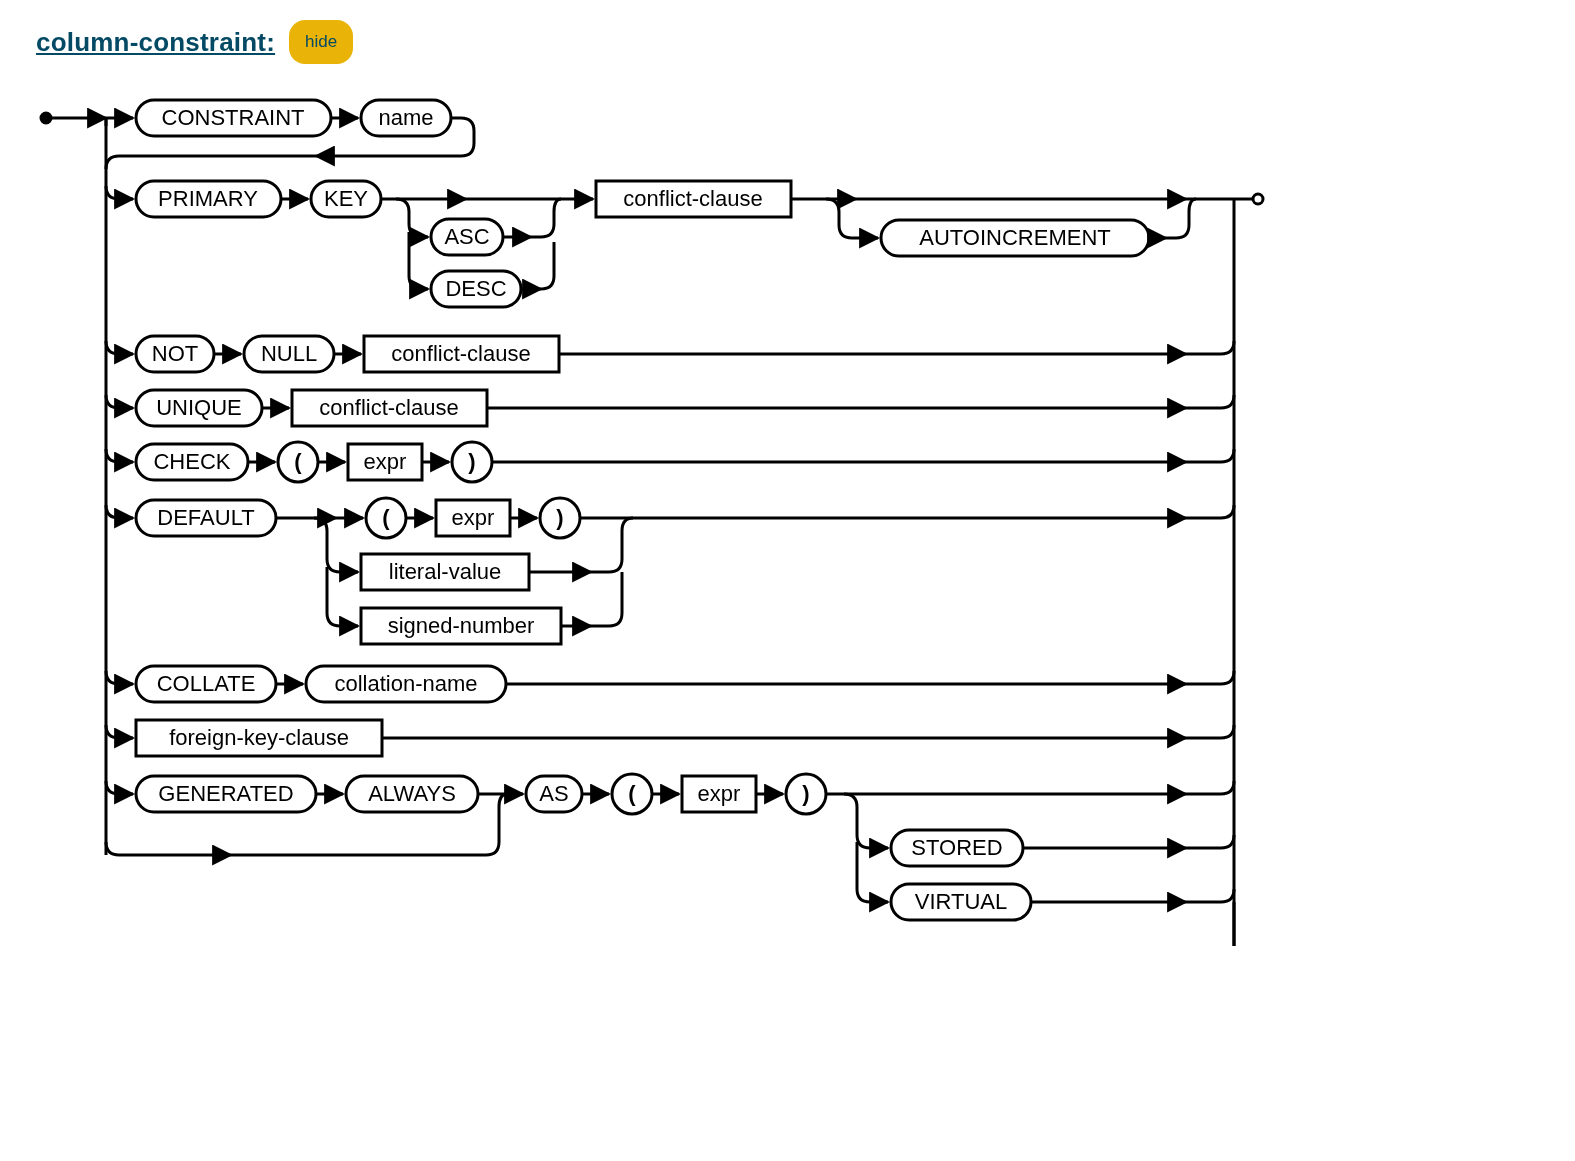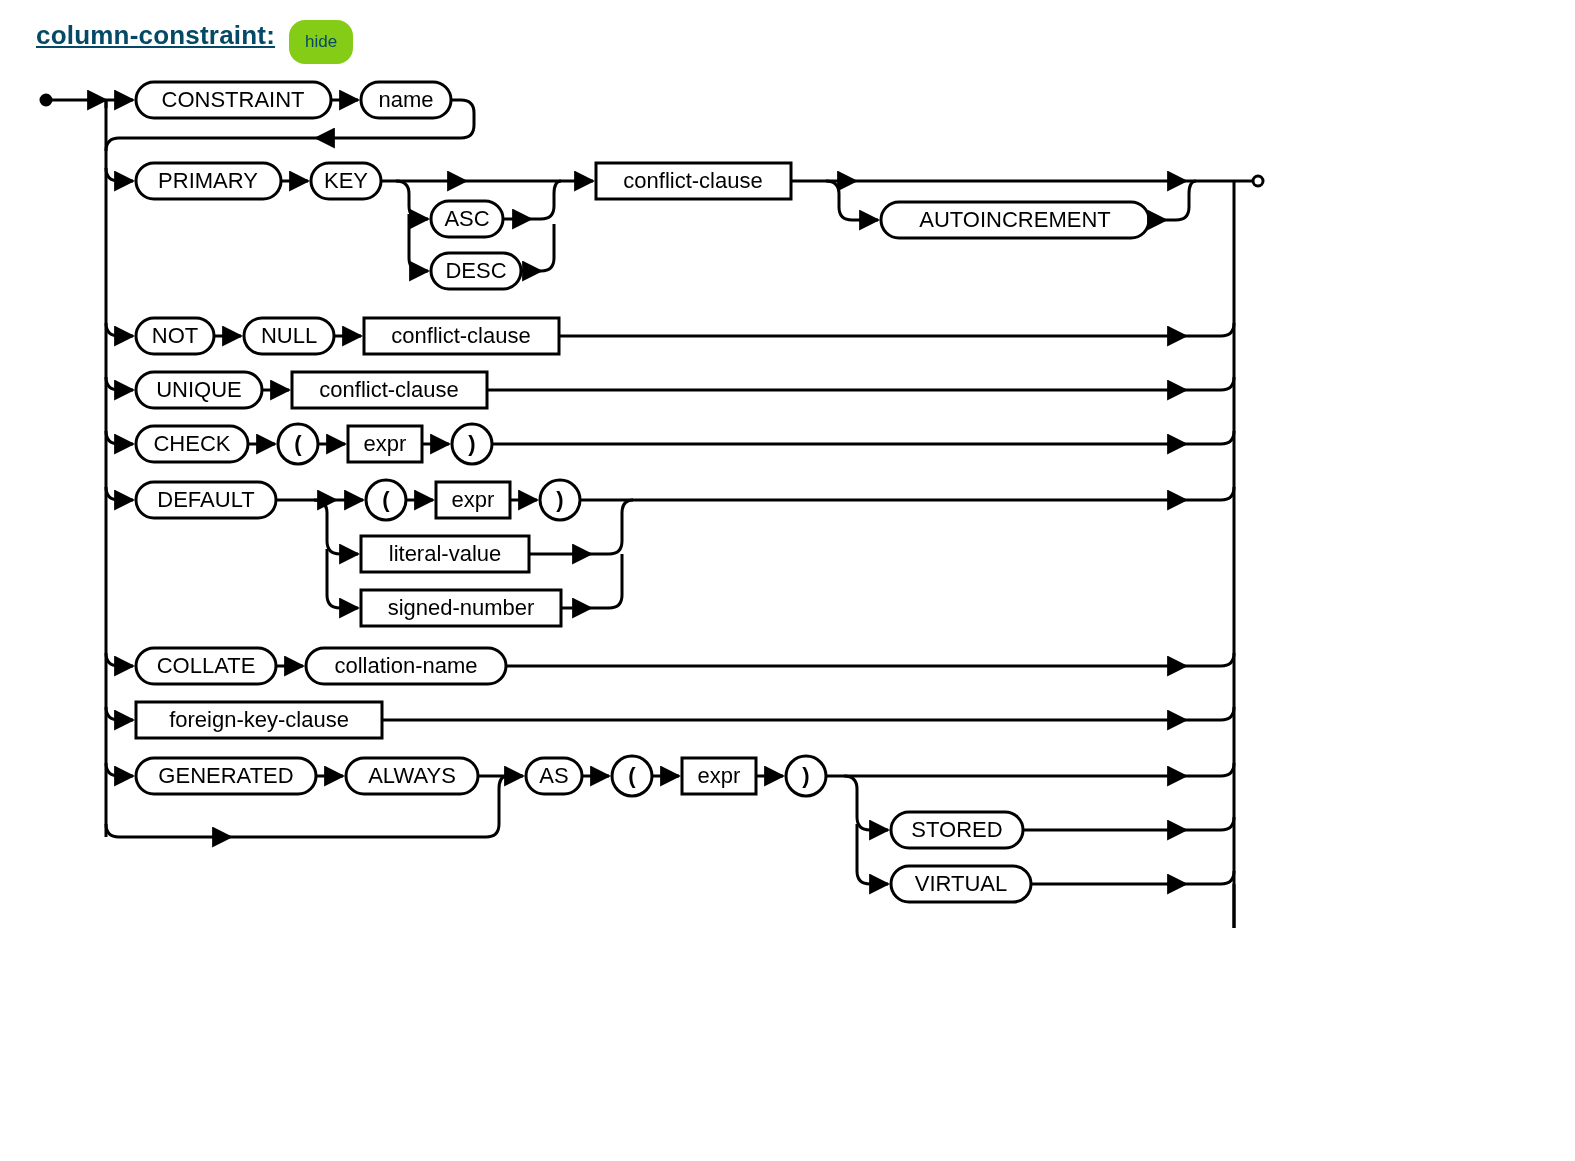--- a/index.html
+++ b/index.html
@@ -6,32 +6,33 @@
     margin: 0;
     padding: 0;
     background: #ffffff;
     font-family: Verdana, Geneva, sans-serif;
   }
   .wrap {
     padding: 20px 20px 30px 36px;
   }
   .header {
     display: flex;
-    align-items: flex-start;
+    align-items: center;
     gap: 14px;
+    margin-bottom: 18px;
   }
   .title {
     font-size: 26px;
     font-weight: 700;
     color: #044a64;
     text-decoration: underline;
     letter-spacing: .2px;
   }
   .hide-btn {
-    background: #84cc16;
+    background: #eab308;
     border: none;
     border-radius: 16px;
     padding: 12px 16px;
     font-size: 17px;
     color: #044a64;
     cursor: pointer;
     font-family: inherit;
   }
   svg { display:block; }
   svg text {

